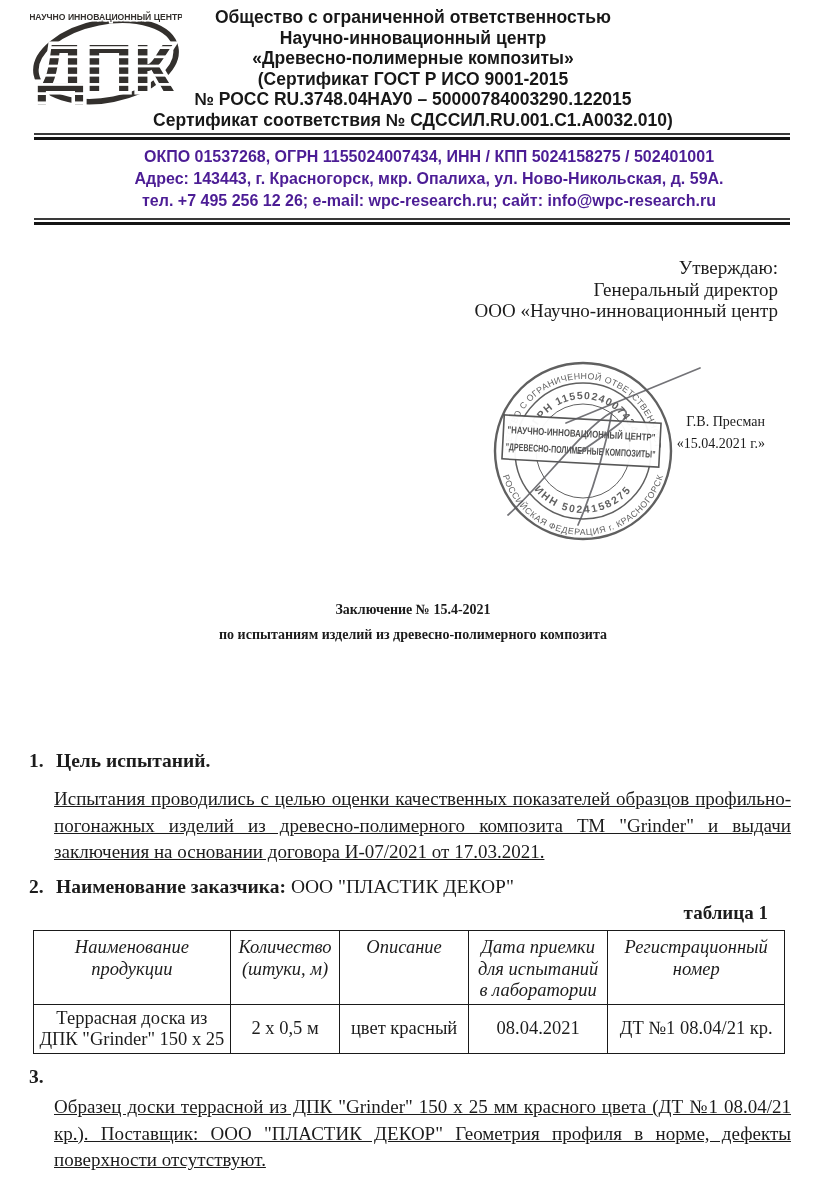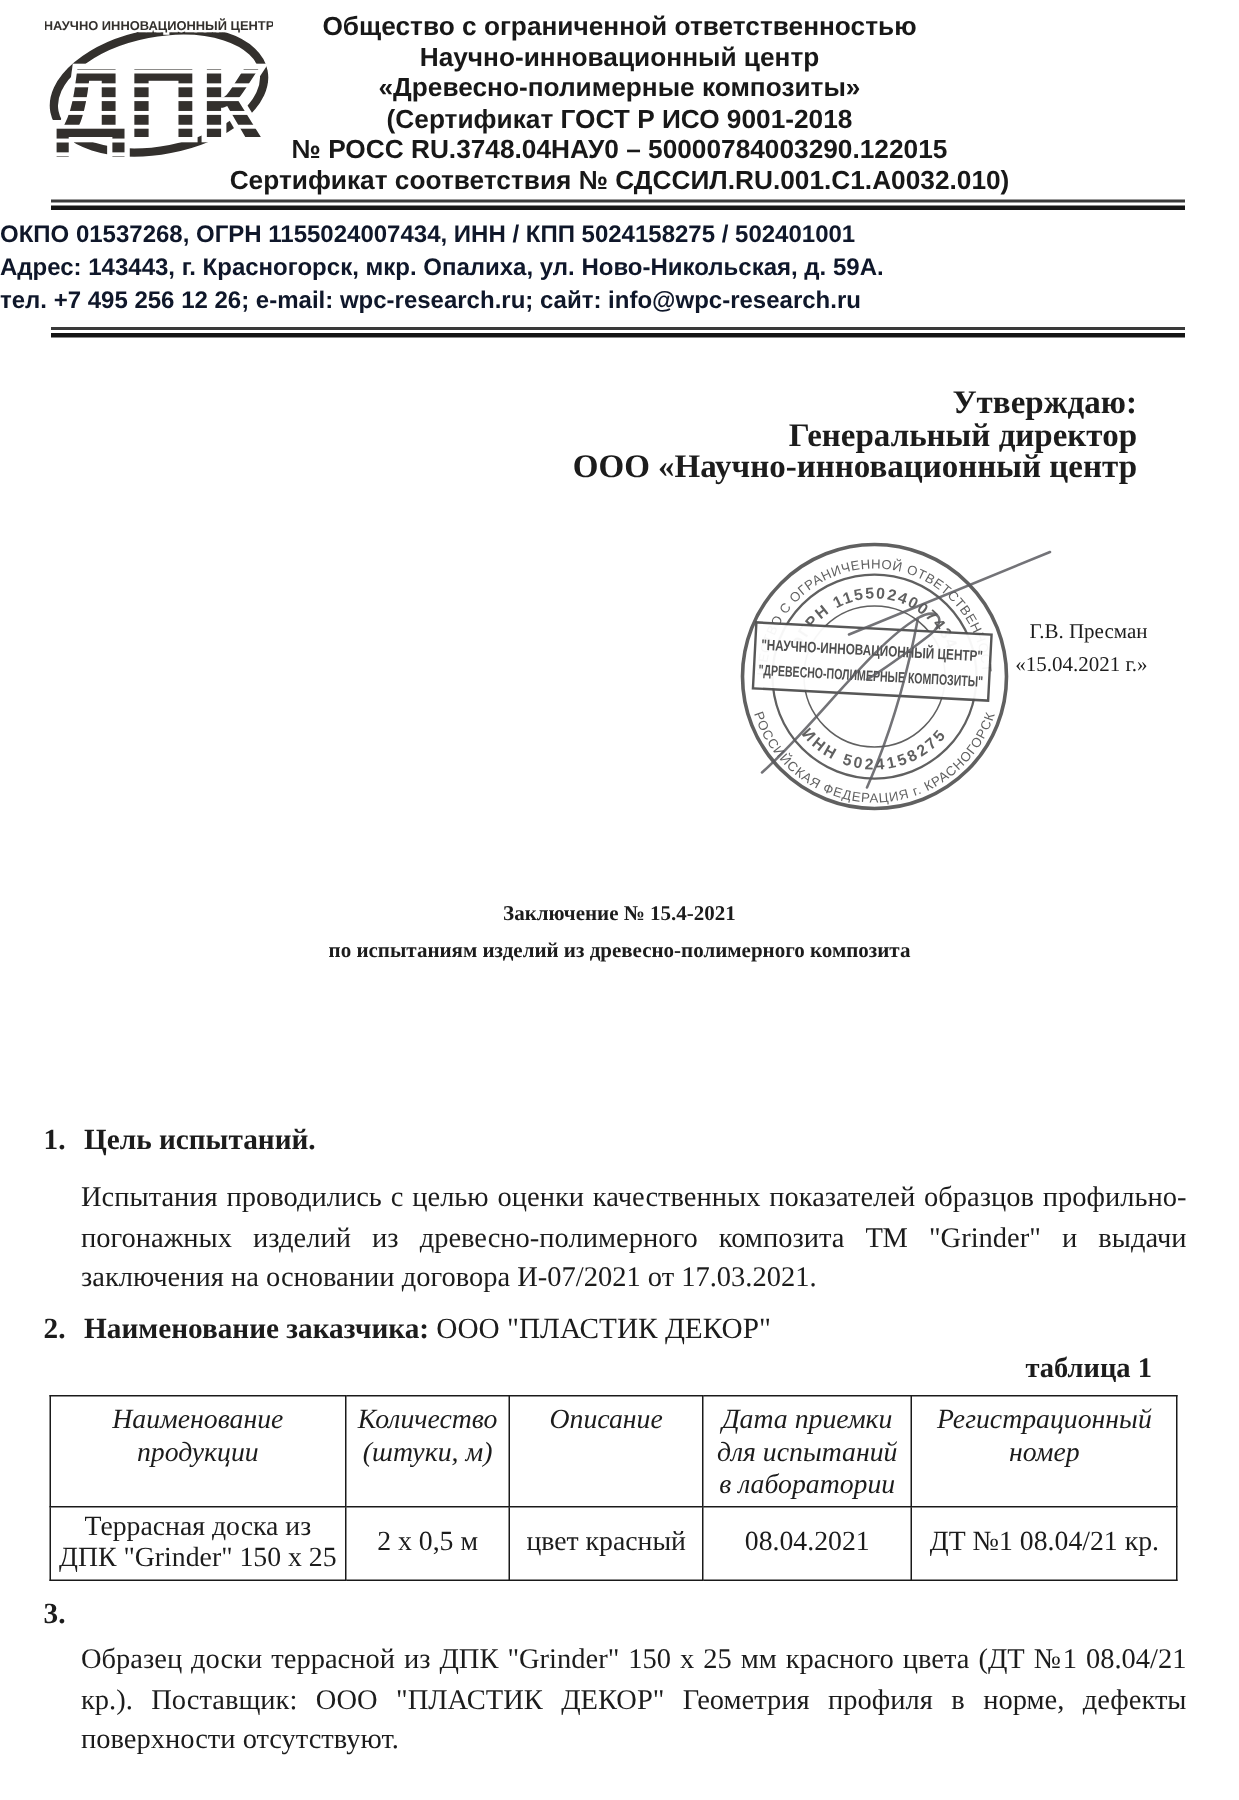--- a/index.html
+++ b/index.html
@@ -13,44 +13,44 @@
 
   
   .logo-svg { position:absolute; left:30px; top:3px; }
   .hdr { left:0; right:0; top:7px; text-align:center;
          font-family:"Liberation Sans", sans-serif; font-weight:bold;
          font-size:17.5px; line-height:20.6px; color:#181818; }
   .sep { left:34px; width:756px; height:2px;
          border-top:2px solid #3a3a3a; border-bottom:3px solid #141414; }
   .sep1 { top:133px; }
   .sep2 { top:218px; }
-  .contact { left:0; right:0; top:146px; 
+  .contact { left:0; right:0; top:146px; text-align:center;
              font-family:"Liberation Sans", sans-serif; font-weight:bold;
-             font-size:16px; line-height:22px; color:#0f172a; }
+             font-size:16px; line-height:22px; color:#4c1d95;padding-left:32px; }
 
   
-  .approval { right:68px; top:257px; text-align:right;
-              font-size:22px; line-height:21.6px;font-weight:bold; }
+  .approval { right:48px; top:257px; text-align:right;
+              font-size:19px; line-height:21.6px; }
   .stamp-svg { position:absolute; left:470px; top:357px; }
   .signer-block { right:61px; top:411px; text-align:right;
                   font-size:14px; line-height:22px; z-index:3; }
 
   
   .doc-title { left:0; right:0; top:597px; text-align:center;
                font-weight:bold; font-size:14px; line-height:25px; }
 
   
   .sec { left:29px; width:762px; font-size:19.5px; font-weight:bold; display:flex; }
   .sec .num { width:27px; flex:0 0 27px; }
   .sec1 { top:750px; }
   .sec2 { top:876px; font-weight:bold; }
   .sec2 .client { font-weight:normal; }
   .sec3 { top:1066px; }
   .para { left:54px; width:737px; text-align:justify;
-          font-size:19px; line-height:26.5px; }
+          font-size:19px; line-height:26.5px;text-decoration:underline; }
   .para1 { top:786px; }
   .para3 { top:1094px; }
 
   
   .tbl-caption { right:58px; top:902px; font-weight:bold; font-size:19px;text-align:right; }
   .data-table { position:absolute; left:33px; top:930px; width:752px;
                 border-collapse:collapse; table-layout:fixed;
                 font-family:"Liberation Serif", serif; color:#1c1c1c; }
   .data-table td { border:1.7px solid #1a1a1a; text-align:center; padding:2px 4px; }
   .data-table .hrow td { font-style:italic; font-size:18.5px; line-height:21.5px;
@@ -72,21 +72,21 @@
     </defs>
     <ellipse cx="76" cy="58" rx="71" ry="39" fill="none" stroke="#33302d" stroke-width="5.5" transform="rotate(-11 76 58)"></ellipse>
     <text x="76" y="88" text-anchor="middle" font-family="Liberation Sans, sans-serif" font-weight="bold" font-size="66" letter-spacing="1" fill="url(#ladder)" stroke="#ffffff" stroke-width="7" paint-order="stroke">ДПК</text>
     <text x="76" y="17" text-anchor="middle" font-family="Liberation Sans, sans-serif" font-weight="bold" font-size="8.6" fill="#33302d" stroke="#ffffff" stroke-width="3" paint-order="stroke">НАУЧНО ИННОВАЦИОННЫЙ ЦЕНТР</text>
   </svg>
 
   <div class="abs hdr">
     <div>Общество с ограниченной ответственностью</div>
     <div>Научно-инновационный центр</div>
     <div>«Древесно-полимерные композиты»</div>
-    <div>(Сертификат ГОСТ Р ИСО 9001-2018</div>
+    <div>(Сертификат ГОСТ Р ИСО 9001-2015</div>
     <div>№ РОСС RU.3748.04НАУ0 – 50000784003290.122015</div>
     <div>Сертификат соответствия № СДССИЛ.RU.001.С1.А0032.010)</div>
   </div>
 
   <div class="abs sep sep1"></div>
 
   <div class="abs contact">
     <div>ОКПО 01537268, ОГРН 1155024007434, ИНН / КПП 5024158275 / 502401001</div>
     <div>Адрес: 143443, г. Красногорск, мкр. Опалиха, ул. Ново-Никольская, д. 59А.</div>
     <div>тел. +7 495 256 12 26;  e-mail: wpc-research.ru; сайт: info@wpc-research.ru</div>

